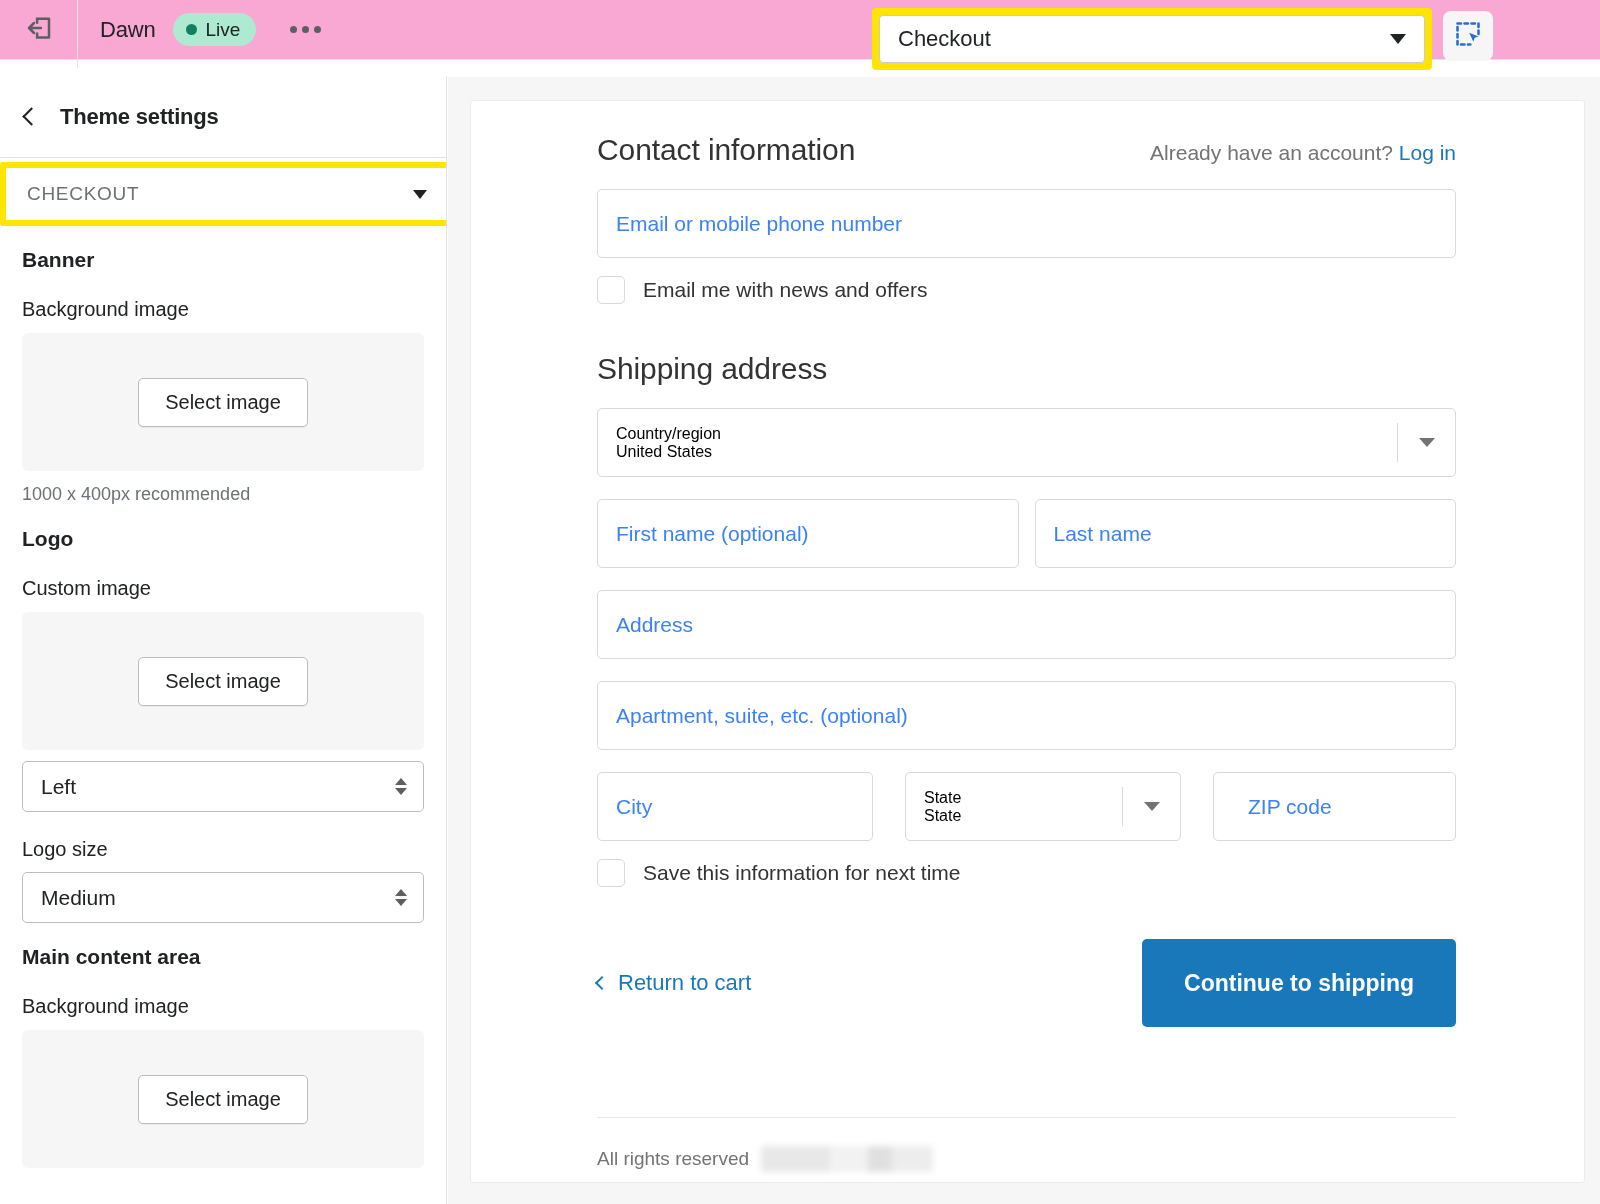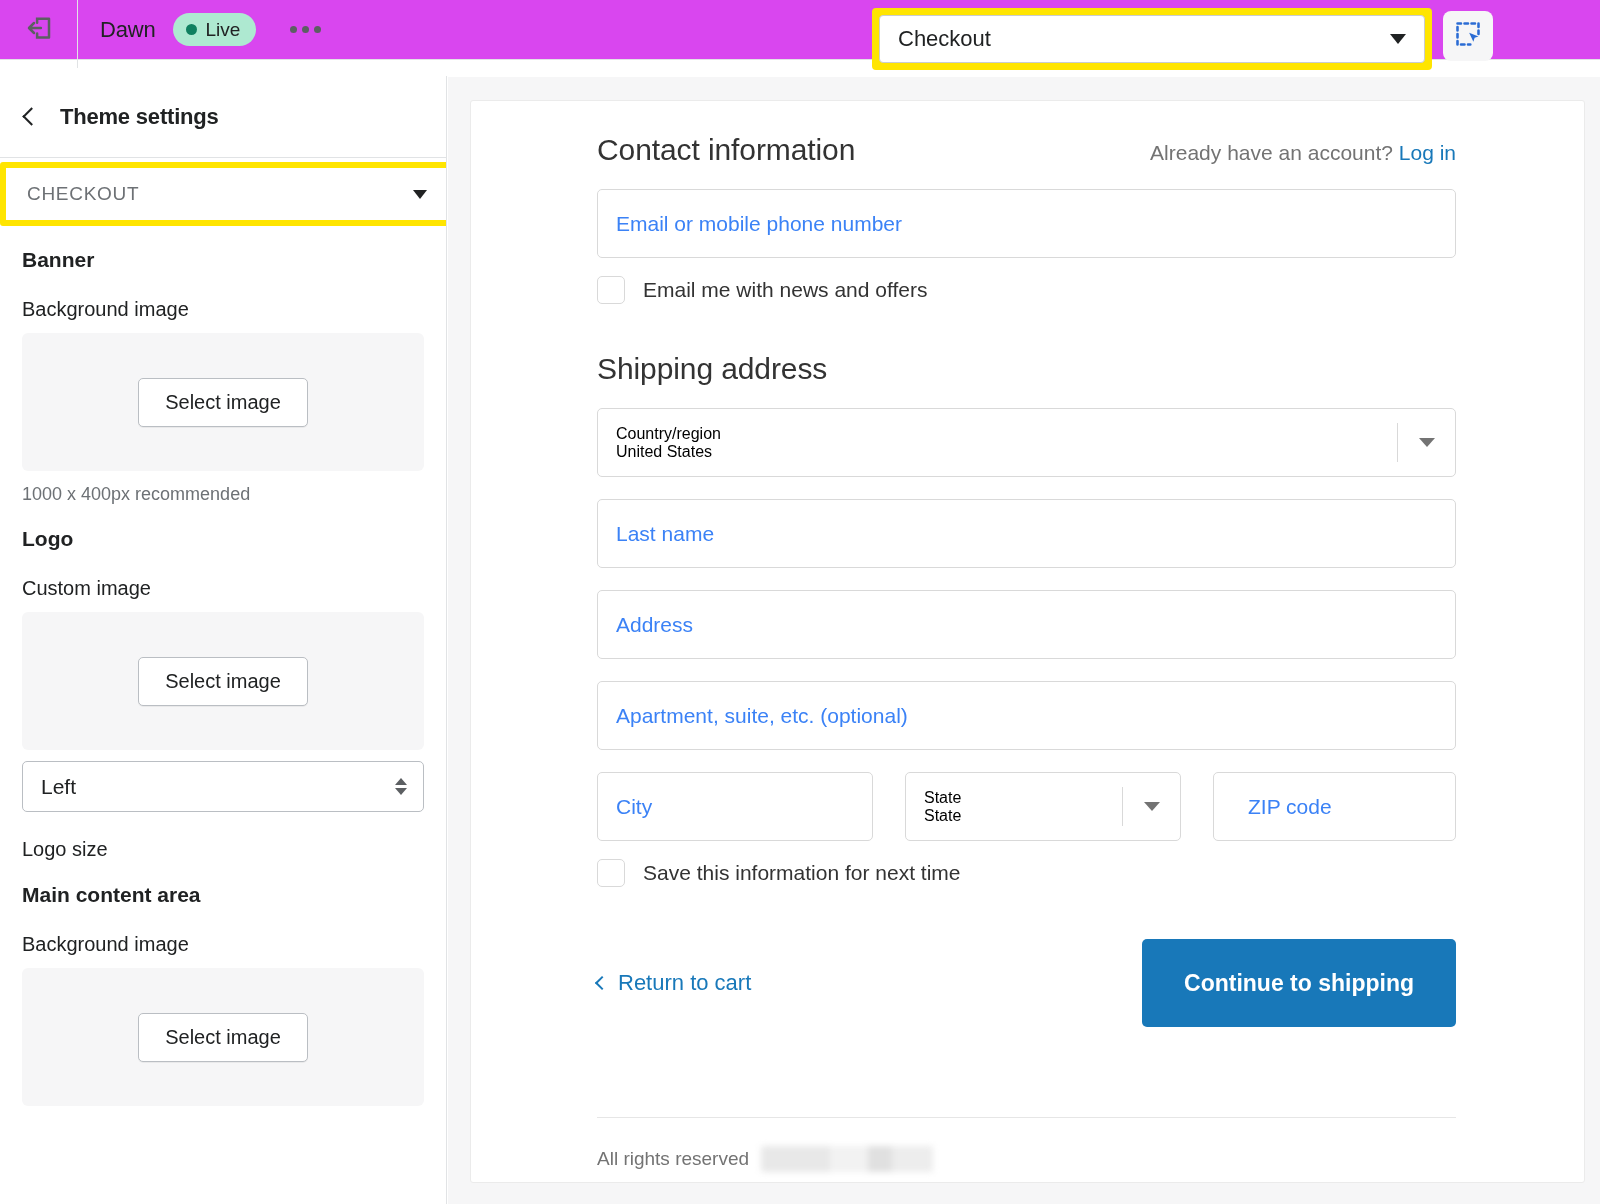--- a/index.html
+++ b/index.html
@@ -10,21 +10,21 @@
     font-family: "Liberation Sans", sans-serif;
     -webkit-font-smoothing: antialiased;
     overflow: hidden;
   }
 
   
   .topbar {
     position: absolute;
     left: 0; top: 0;
     width: 1600px; height: 60px;
-    background: #d946ef;
+    background: #f9a8d4;
     border-bottom: 1px solid #e1e3e5;
     display: flex;
     align-items: center;
   }
   .exit-btn {
     width: 78px; height: 76px;
     display: flex; align-items: center; justify-content: center;
     border-right: 1px solid #e1e3e5;
     cursor: pointer;
   }
@@ -404,20 +404,27 @@
 
     <div class="sb-select">
       <span class="sv">Left</span>
       <span class="dbl-caret">
           <i class="up"></i>
           <i class="dn"></i>
         </span>
     </div>
 
     <div class="sb-label">Logo size</div>
+    <div class="sb-select">
+      <span class="sv">Medium</span>
+      <span class="dbl-caret">
+          <i class="up"></i>
+          <i class="dn"></i>
+        </span>
+    </div>
 
     <div class="sb-h3">Main content area</div>
 
     <div class="sb-label">Background image</div>
     <div class="img-drop">
       <button class="sel-img-btn">Select image</button>
     </div>
 
   </div>
 </div>
@@ -449,20 +456,23 @@
         <span class="sl">
           <span class="mini">Country/region</span>
           <span class="val">United States</span>
         </span>
         <span class="sel-arrow">
             <i class="tri"></i>
           </span>
       </div>
 
       <div class="two-col">
+        <div class="fld">
+          <span class="ph">First name (optional)</span>
+        </div>
         <div class="fld">
           <span class="ph">Last name</span>
         </div>
       </div>
 
       <div class="fld">
         <span class="ph">Address</span>
       </div>
 
       <div class="fld">

